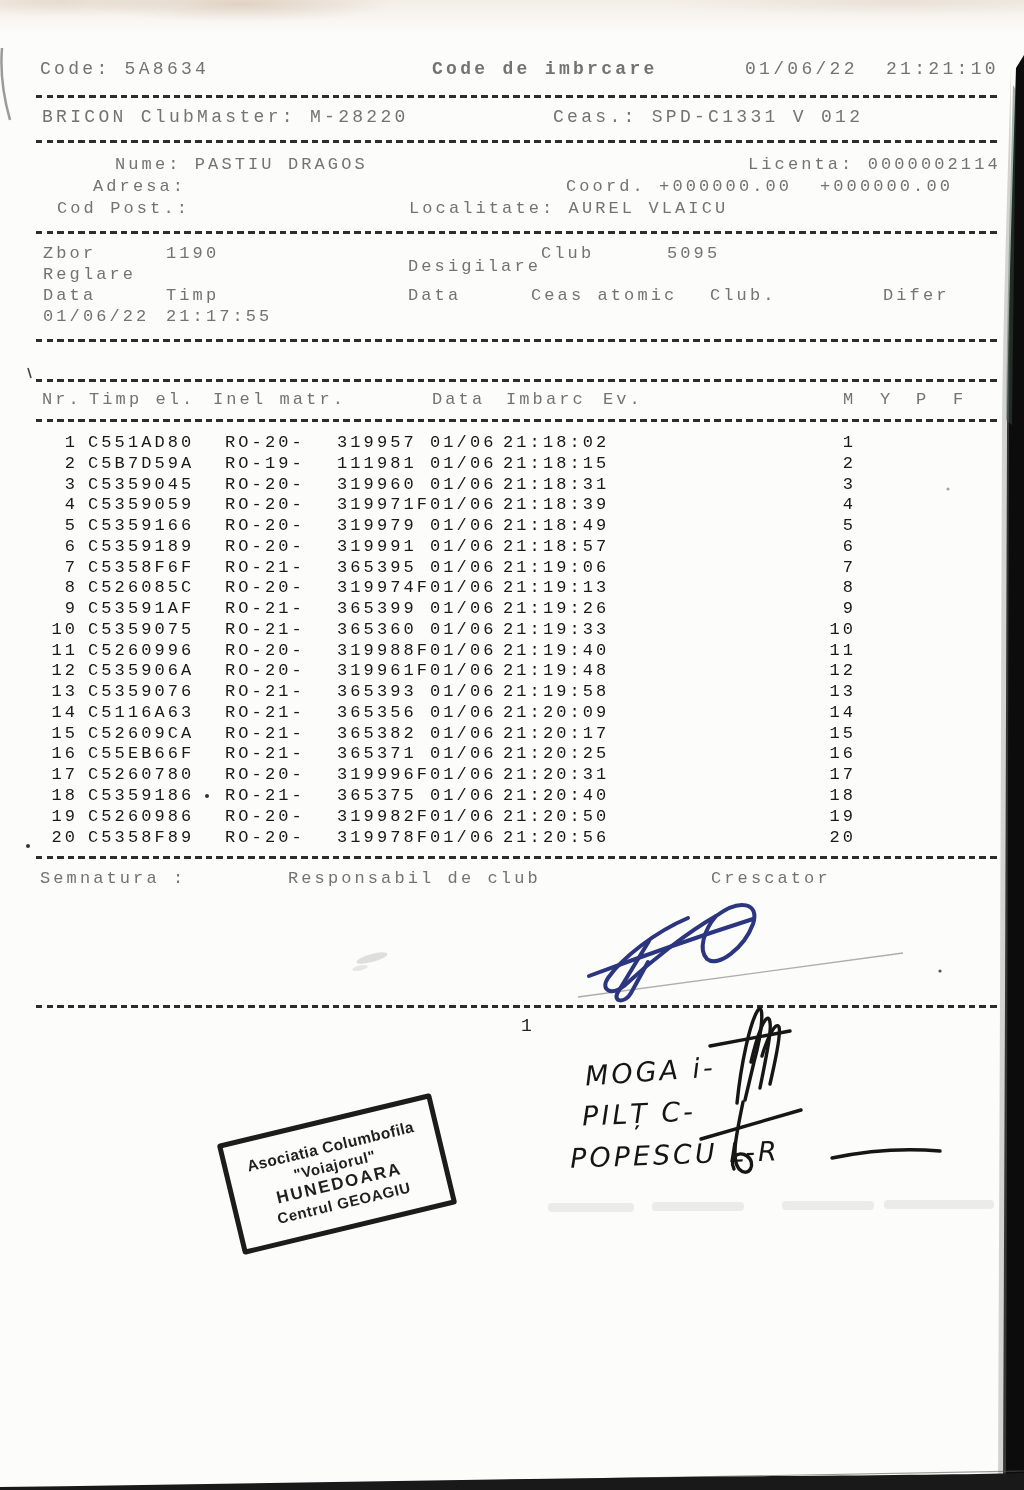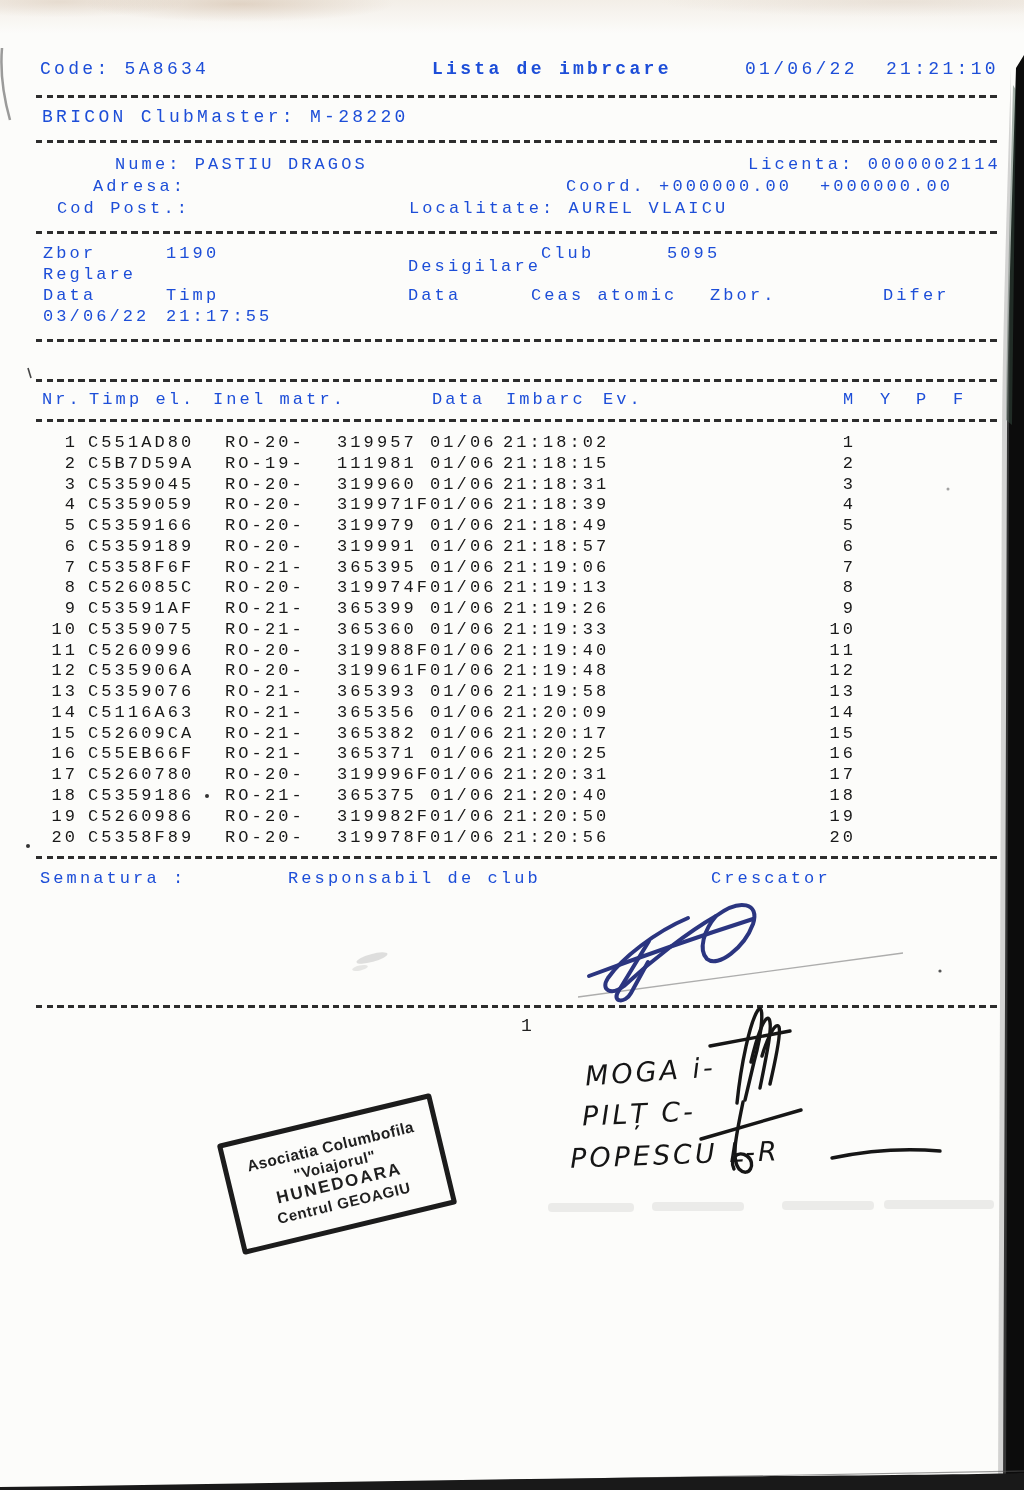--- a/index.html
+++ b/index.html
@@ -1,19 +1,19 @@
 <!DOCTYPE html>
 <html><head>
 <meta charset="utf-8">
 <style>
   html,body{margin:0;padding:0;background:#ffffff;}
   .canvas{position:relative;width:1024px;height:1490px;background:#fcfcfa;overflow:hidden;
           font-family:"Liberation Mono","DejaVu Sans Mono",monospace;color:#1a1a1a;}
   
-  .t{position:absolute;white-space:pre;font-size:17px;letter-spacing:3.1px;line-height:1.1;color:#1d4ed8;}
+  .t{position:absolute;white-space:pre;font-size:17px;letter-spacing:3.1px;line-height:1.1;color:#737373;}
   .t.big{font-size:18px;letter-spacing:3.3px;}
   .t.bold{font-weight:bold;}
   
   .dash{position:absolute;left:36px;right:24px;height:3px;
         background:repeating-linear-gradient(90deg,#2d2d2d 0 6.5px,transparent 6.5px 10.6px);}
   
   .rows{position:absolute;left:0;top:433px;width:100%;}
   .row{position:relative;height:20.78px;}
   .cell{position:absolute;top:0;white-space:pre;font-size:17px;letter-spacing:3.1px;color:#181818;}
   .c-nr{left:34px;width:44px;text-align:right;}
@@ -48,25 +48,26 @@
   svg.overlay{position:absolute;left:0;top:0;pointer-events:none;}
 </style>
 </head>
 <body>
 
 <div class="canvas">
 
   <div class="topstrip"></div>
 
   <span class="t big" style="left:40px;top:60px">Code: 5A8634</span>
-  <span class="t big bold" style="left:432px;top:60px">Lista de imbrcare</span>
+  <span class="t big bold" style="left:432px;top:60px">Code de imbrcare</span>
   <span class="t big" style="left:745px;top:60px">01/06/22  21:21:10</span>
   <div class="dash" style="top:95px"></div>
 
   <span class="t big" style="left:42px;top:108px">BRICON ClubMaster: M-28220</span>
+  <span class="t big" style="left:553px;top:108px">Ceas.: SPD-C1331 V 012</span>
   <div class="dash" style="top:140px"></div>
 
   <span class="t" style="left:115px;top:156px">Nume: PASTIU DRAGOS</span>
   <span class="t" style="left:748px;top:156px">Licenta: 0000002114</span>
   <span class="t" style="left:93px;top:178px">Adresa:</span>
   <span class="t" style="left:566px;top:178px">Coord. +000000.00</span>
   <span class="t" style="left:820px;top:178px">+000000.00</span>
   <span class="t" style="left:57px;top:200px">Cod Post.:</span>
   <span class="t" style="left:409px;top:200px">Localitate: AUREL VLAICU</span>
   <div class="dash" style="top:231px"></div>
@@ -74,23 +75,23 @@
   <span class="t" style="left:43px;top:245px">Zbor</span>
   <span class="t" style="left:166px;top:245px">1190</span>
   <span class="t" style="left:541px;top:245px">Club</span>
   <span class="t" style="left:667px;top:245px">5095</span>
   <span class="t" style="left:43px;top:266px">Reglare</span>
   <span class="t" style="left:408px;top:258px">Desigilare</span>
   <span class="t" style="left:43px;top:287px">Data</span>
   <span class="t" style="left:166px;top:287px">Timp</span>
   <span class="t" style="left:408px;top:287px">Data</span>
   <span class="t" style="left:531px;top:287px">Ceas atomic</span>
-  <span class="t" style="left:710px;top:287px">Zbor.</span>
+  <span class="t" style="left:710px;top:287px">Club.</span>
   <span class="t" style="left:883px;top:287px">Difer</span>
-  <span class="t" style="left:43px;top:308px">03/06/22</span>
+  <span class="t" style="left:43px;top:308px">01/06/22</span>
   <span class="t" style="left:166px;top:308px">21:17:55</span>
   <div class="dash" style="top:339px"></div>
   <div class="dash" style="top:379px"></div>
 
   <span class="t" style="left:42px;top:391px">Nr.</span>
   <span class="t" style="left:89px;top:391px">Timp el.</span>
   <span class="t" style="left:213px;top:391px">Inel matr.</span>
   <span class="t" style="left:432px;top:391px">Data</span>
   <span class="t" style="left:506px;top:391px">Imbarc</span>
   <span class="t" style="left:603px;top:391px">Ev.</span>

